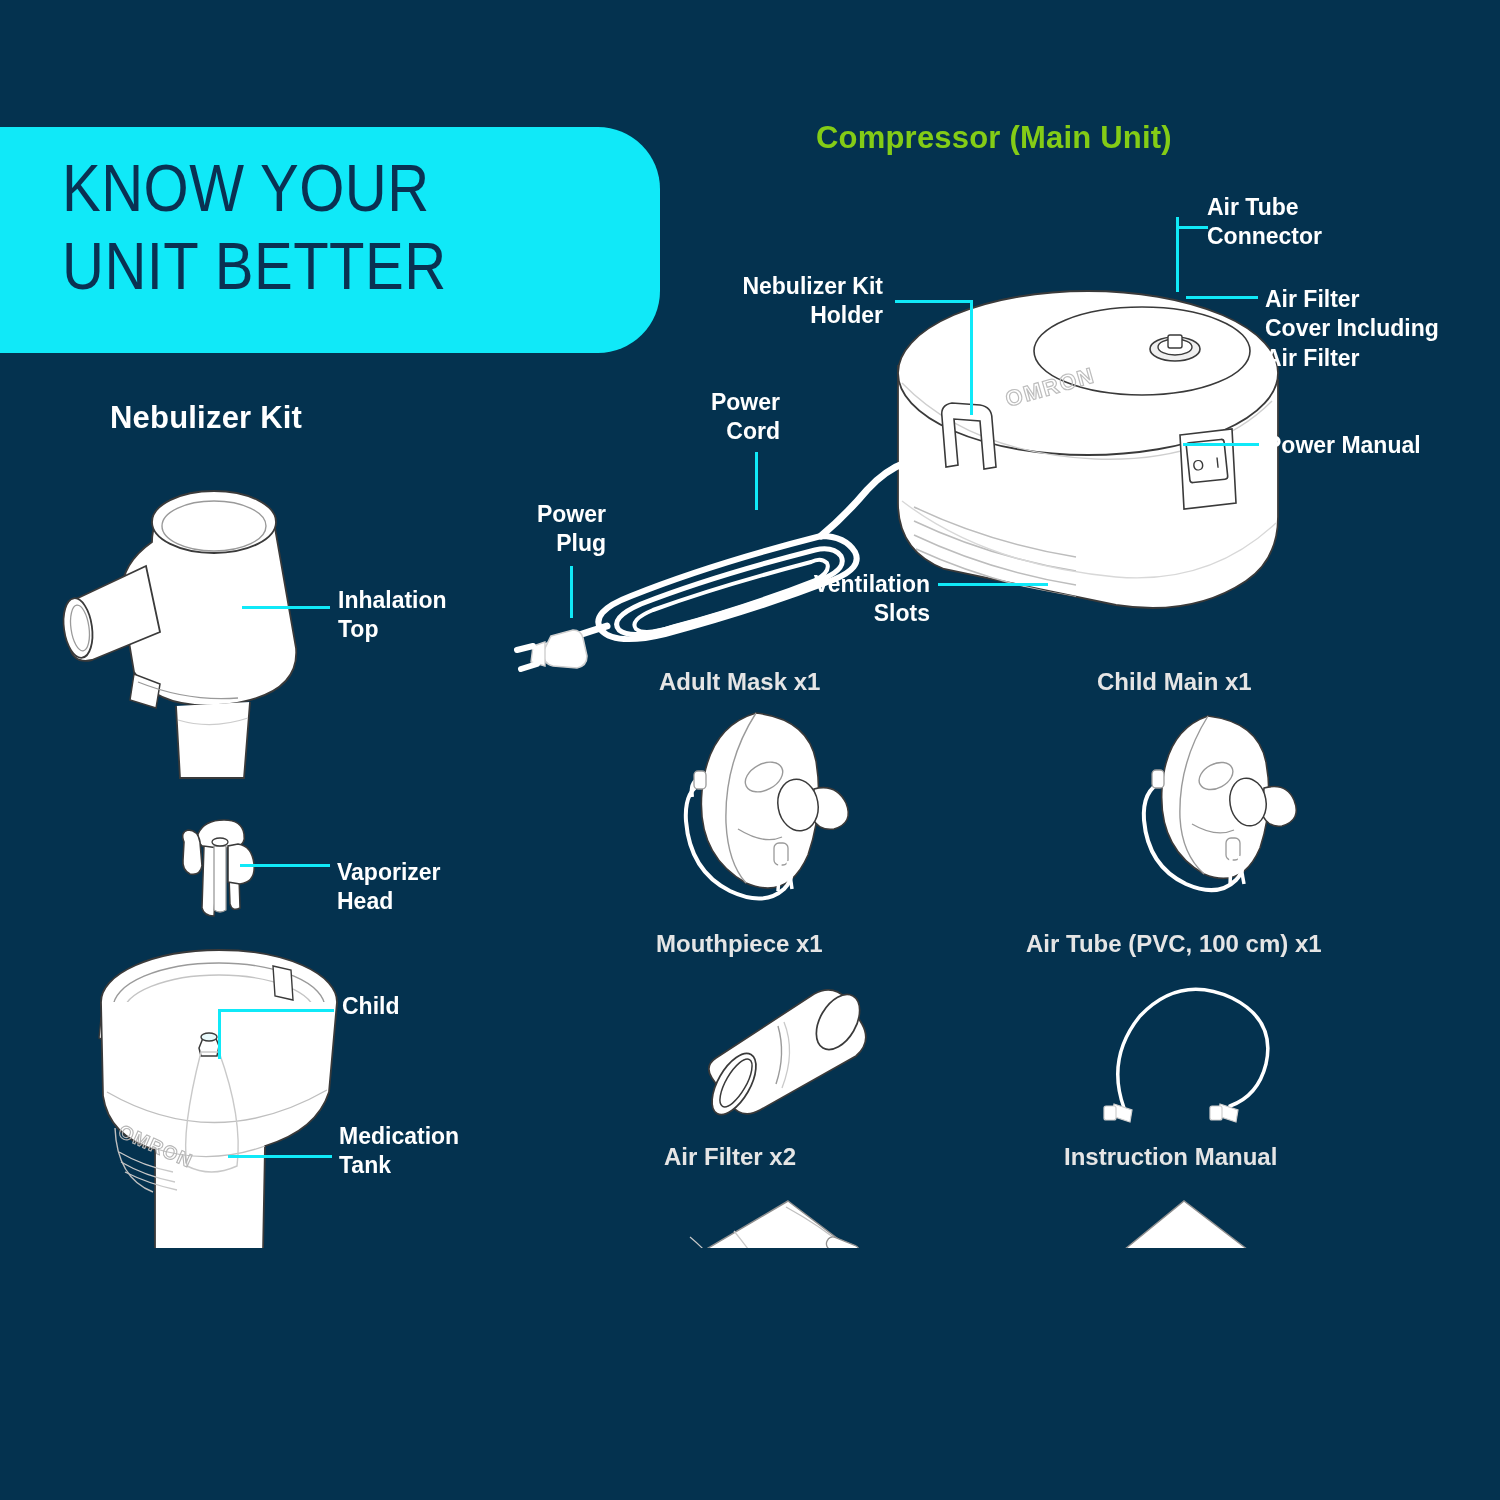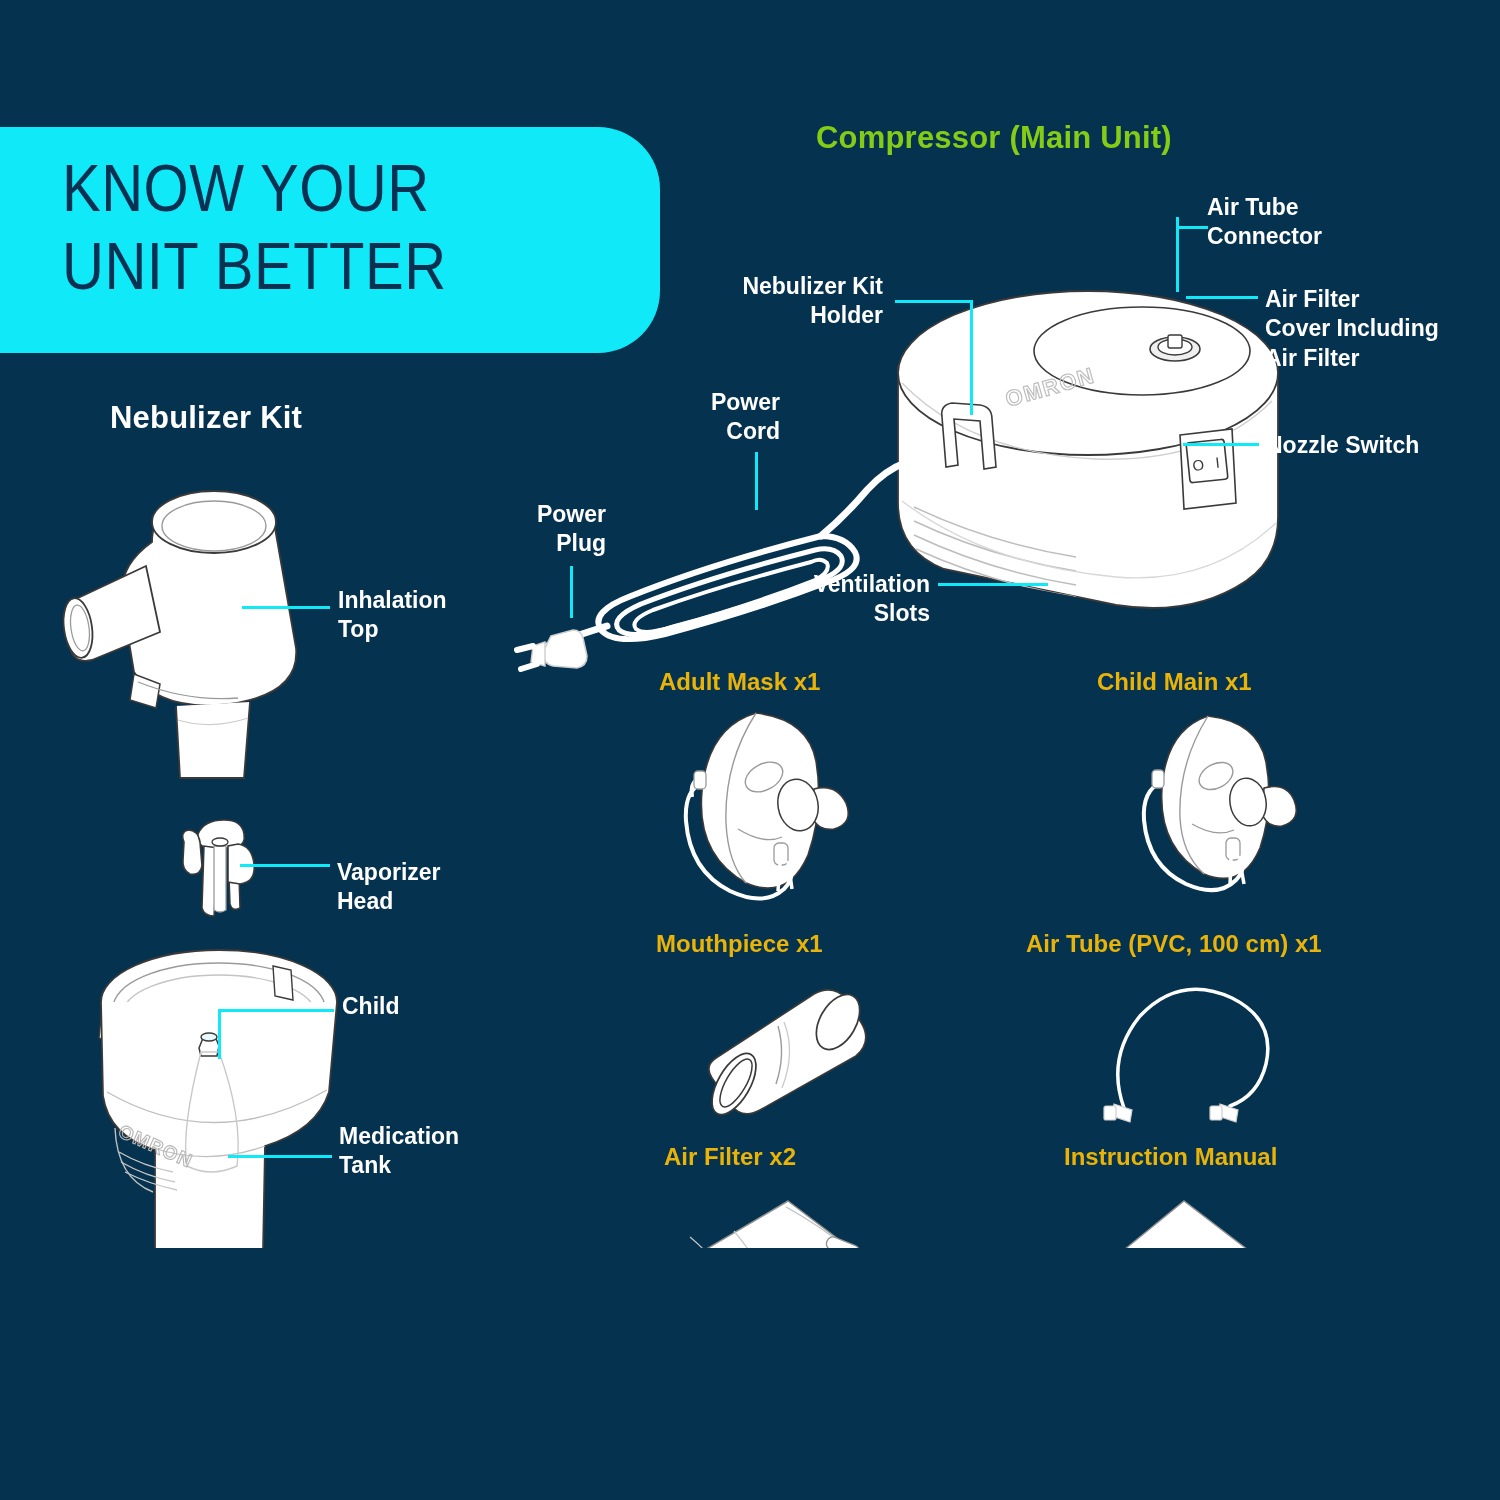--- a/index.html
+++ b/index.html
@@ -62,21 +62,21 @@
     color: #ffffff;
     font-size: 23px;
     font-weight: bold;
     line-height: 1.28;
     white-space: pre-line;
   }
   .label.right { text-align: right; }
 
   
   .caption {
-    color: #eab308;
+    color: #e5e5e5;
     font-size: 24px;
     font-weight: bold;
     white-space: nowrap;
   }
 
   
   .lead-h { background: #10e9f8; height: 3px; }
   .lead-v { background: #10e9f8; width: 3px; }
 
   
@@ -153,21 +153,21 @@
   <div class="abs label" style="left:1207px; top:193px;">Air Tube
 Connector</div>
   <div class="abs lead-v" style="left:1176px; top:217px; height:75px;"></div>
   <div class="abs lead-h" style="left:1176px; top:226px; width:32px;"></div>
 
   <div class="abs label" style="left:1265px; top:285px;">Air Filter
 Cover Including
 Air Filter</div>
   <div class="abs lead-h" style="left:1186px; top:296px; width:72px;"></div>
 
-  <div class="abs label" style="left:1266px; top:431px;">Nozzle Switch</div>
+  <div class="abs label" style="left:1266px; top:431px;">Power Manual</div>
   <div class="abs lead-h" style="left:1183px; top:443px; width:76px;"></div>
 
   <div class="abs label right" style="left:655px; top:272px; width:228px;">Nebulizer Kit
 Holder</div>
   <div class="abs lead-h" style="left:895px; top:300px; width:78px;"></div>
   <div class="abs lead-v" style="left:970px; top:300px; height:115px;"></div>
 
   <div class="abs label right" style="left:740px; top:570px; width:190px;">Ventilation
 Slots</div>
   <div class="abs lead-h" style="left:938px; top:583px; width:110px;"></div>

